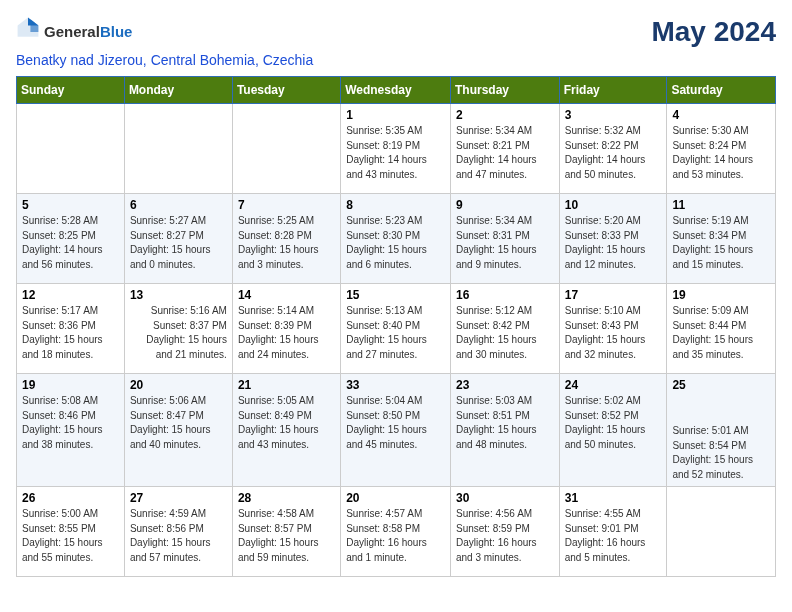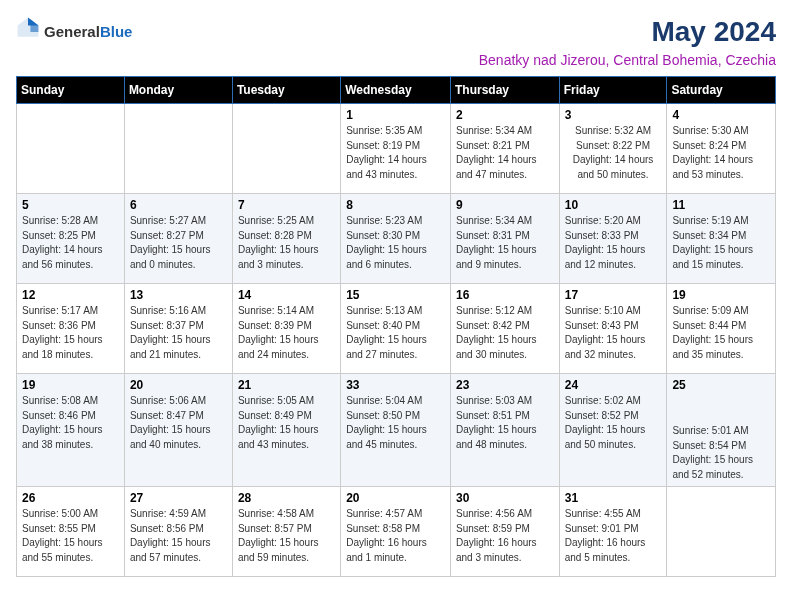--- a/index.html
+++ b/index.html
@@ -25,32 +25,32 @@
       width: 24px;
       height: 24px;
     }
     .month-title {
       font-size: 28px;
       font-weight: bold;
       color: #1a3a6b;
       text-align: right;
     }
     .subtitle {
-      text-align: right;
+      text-align: left;
       font-size: 14px;
-      color: #a21caf;
+      color: #1d4ed8;
       margin-bottom: 8px;
     }
     table {
       width: 100%;
       border-collapse: collapse;
       font-size: 10.5px;
     }
     thead tr th {
-      background-color: #000000;
+      background-color: #4d7c0f;
       color: #fff;
       padding: 6px 4px;
       text-align: left;
       font-size: 12px;
       border: 1px solid #2d6db5;
     }
     tbody tr td {
       border: 1px solid #ccc;
       vertical-align: top;
       padding: 4px 5px;
@@ -126,21 +126,21 @@
         </td>
         <td>
           <span class="day-num">2</span>
           <div class="day-info" style="white-space: pre-line;">Sunrise: 5:34 AM
 Sunset: 8:21 PM
 Daylight: 14 hours
 and 47 minutes.</div>
         </td>
         <td>
           <span class="day-num">3</span>
-          <div class="day-info" style="white-space: pre-line; text-align: center;">Sunrise: 5:32 AM
+          <div class="day-info" style="white-space: pre-line;">Sunrise: 5:32 AM
 Sunset: 8:22 PM
 Daylight: 14 hours
 and 50 minutes.</div>
         </td>
         <td>
           <span class="day-num">4</span>
           <div class="day-info" style="white-space: pre-line;">Sunrise: 5:30 AM
 Sunset: 8:24 PM
 Daylight: 14 hours
 and 53 minutes.</div>
@@ -200,21 +200,21 @@
       <tr>
         <td>
           <span class="day-num">12</span>
           <div class="day-info" style="white-space: pre-line;">Sunrise: 5:17 AM
 Sunset: 8:36 PM
 Daylight: 15 hours
 and 18 minutes.</div>
         </td>
         <td>
           <span class="day-num">13</span>
-          <div class="day-info" style="white-space: pre-line;">Sunrise: 5:16 AM
+          <div class="day-info" style="white-space: pre-line; text-align: right;">Sunrise: 5:16 AM
 Sunset: 8:37 PM
 Daylight: 15 hours
 and 21 minutes.</div>
         </td>
         <td>
           <span class="day-num">14</span>
           <div class="day-info" style="white-space: pre-line;">Sunrise: 5:14 AM
 Sunset: 8:39 PM
 Daylight: 15 hours
 and 24 minutes.</div>

